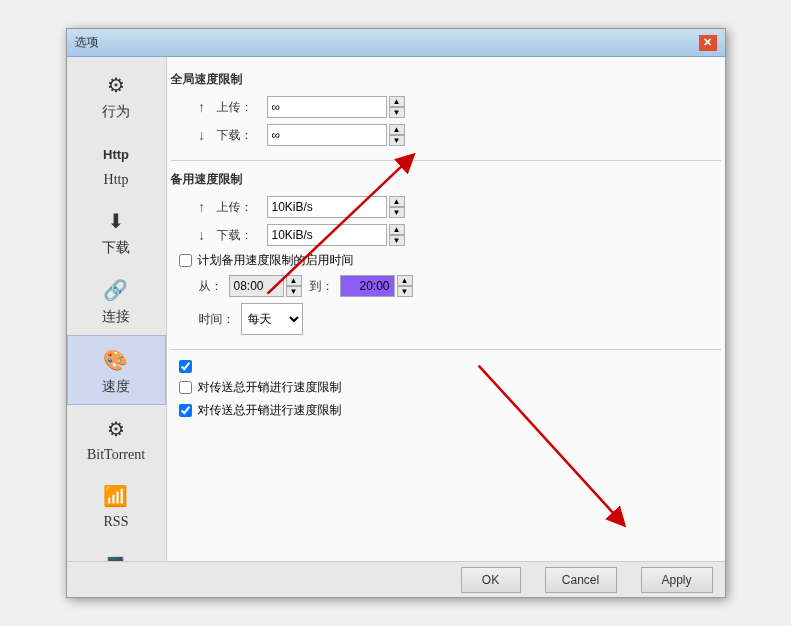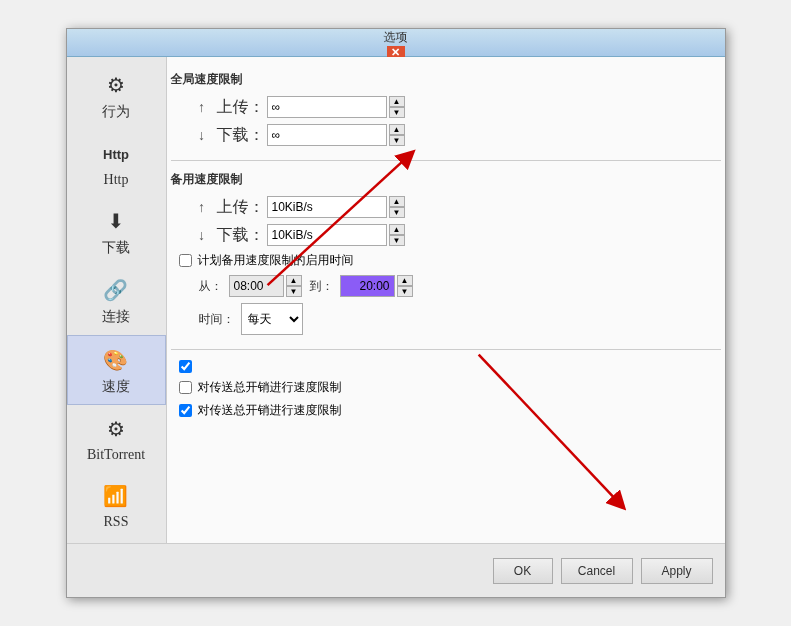--- a/index.html
+++ b/index.html
@@ -25,21 +25,20 @@
       position: relative;
     }
     .title-bar {
       background: linear-gradient(to bottom, #c8e0f0, #a8c8e8);
       height: 28px;
       display: flex;
       align-items: center;
       padding: 0 8px;
       justify-content: space-between;
       border-bottom: 1px solid #7aaac8;
-      flex-direction: column;
     }
     .title-bar-text {
       font-size: 12px;
       color: #333;
       font-weight: normal;
     }
     .title-bar-close {
       background: #e05030;
       border: none;
       width: 18px;
@@ -109,21 +108,21 @@
     }
     .field-row {
       display: flex;
       align-items: center;
       margin-bottom: 6px;
       padding-left: 20px;
     }
     .field-label {
       width: 50px;
       color: #333;
-      font-size: 16px;
+      font-size: 12px;
     }
     .field-input {
       width: 120px;
       height: 22px;
       border: 1px solid #aaa;
       padding: 0 4px;
       font-size: 12px;
       background: white;
     }
     .spinner-wrapper {
@@ -195,28 +194,28 @@
       width: 22px;
       height: 22px;
       margin-right: 4px;
       display: flex;
       align-items: center;
       justify-content: center;
       font-size: 14px;
       color: #555;
     }
     .bottom-bar {
-      height: 54px;
+      height: 36px;
       background: #e8e8e8;
       border-top: 1px solid #ccc;
       display: flex;
       align-items: center;
       justify-content: flex-end;
       padding: 0 12px;
-      gap: 8px;
+      gap: 24px;
     }
     .btn {
       width: 72px;
       height: 26px;
       border: 1px solid #aaa;
       background: linear-gradient(to bottom, #f0f0f0, #dcdcdc);
       cursor: pointer;
       font-size: 12px;
       color: #333;
       display: flex;

